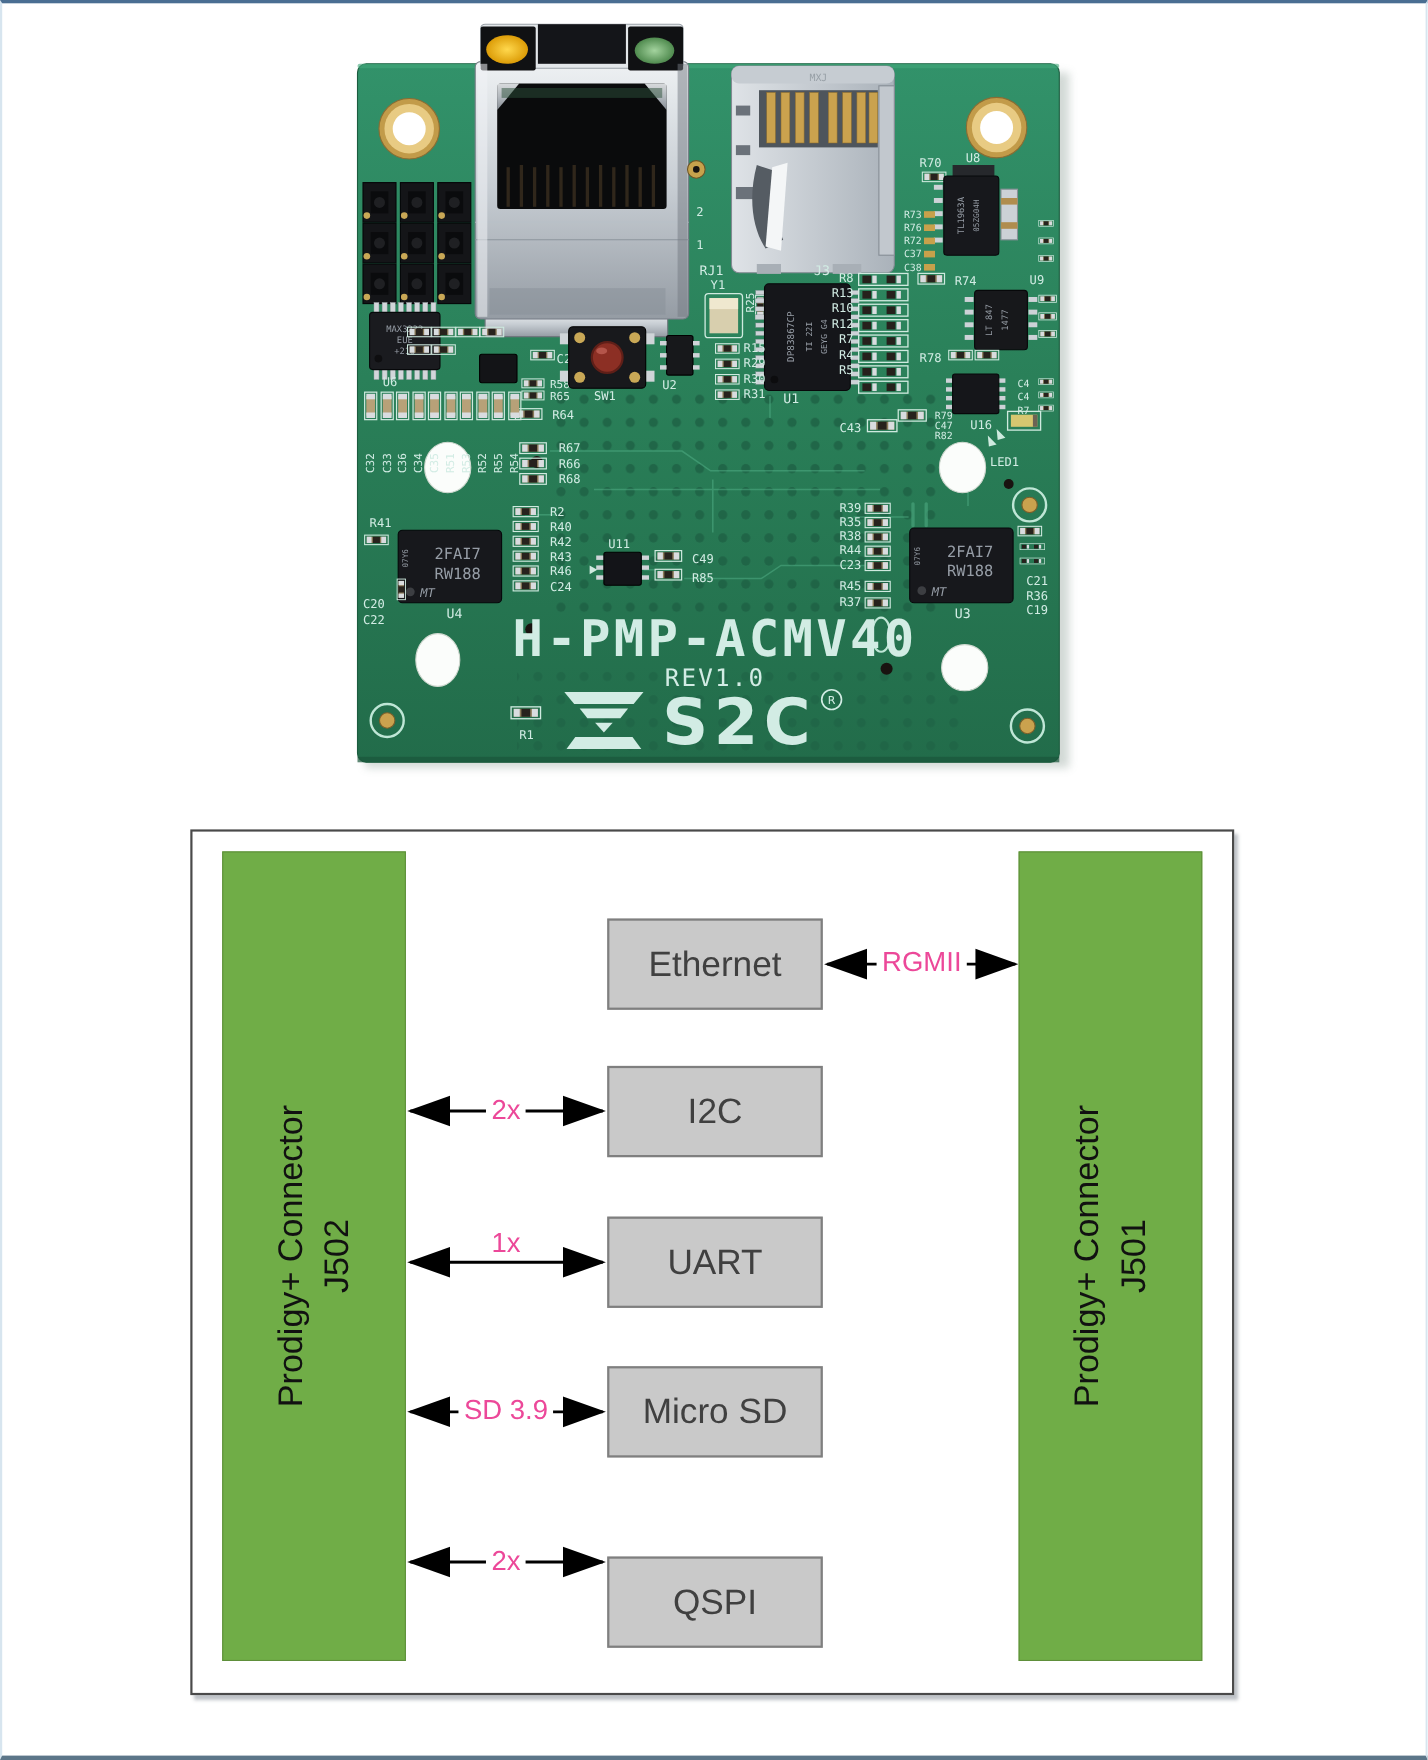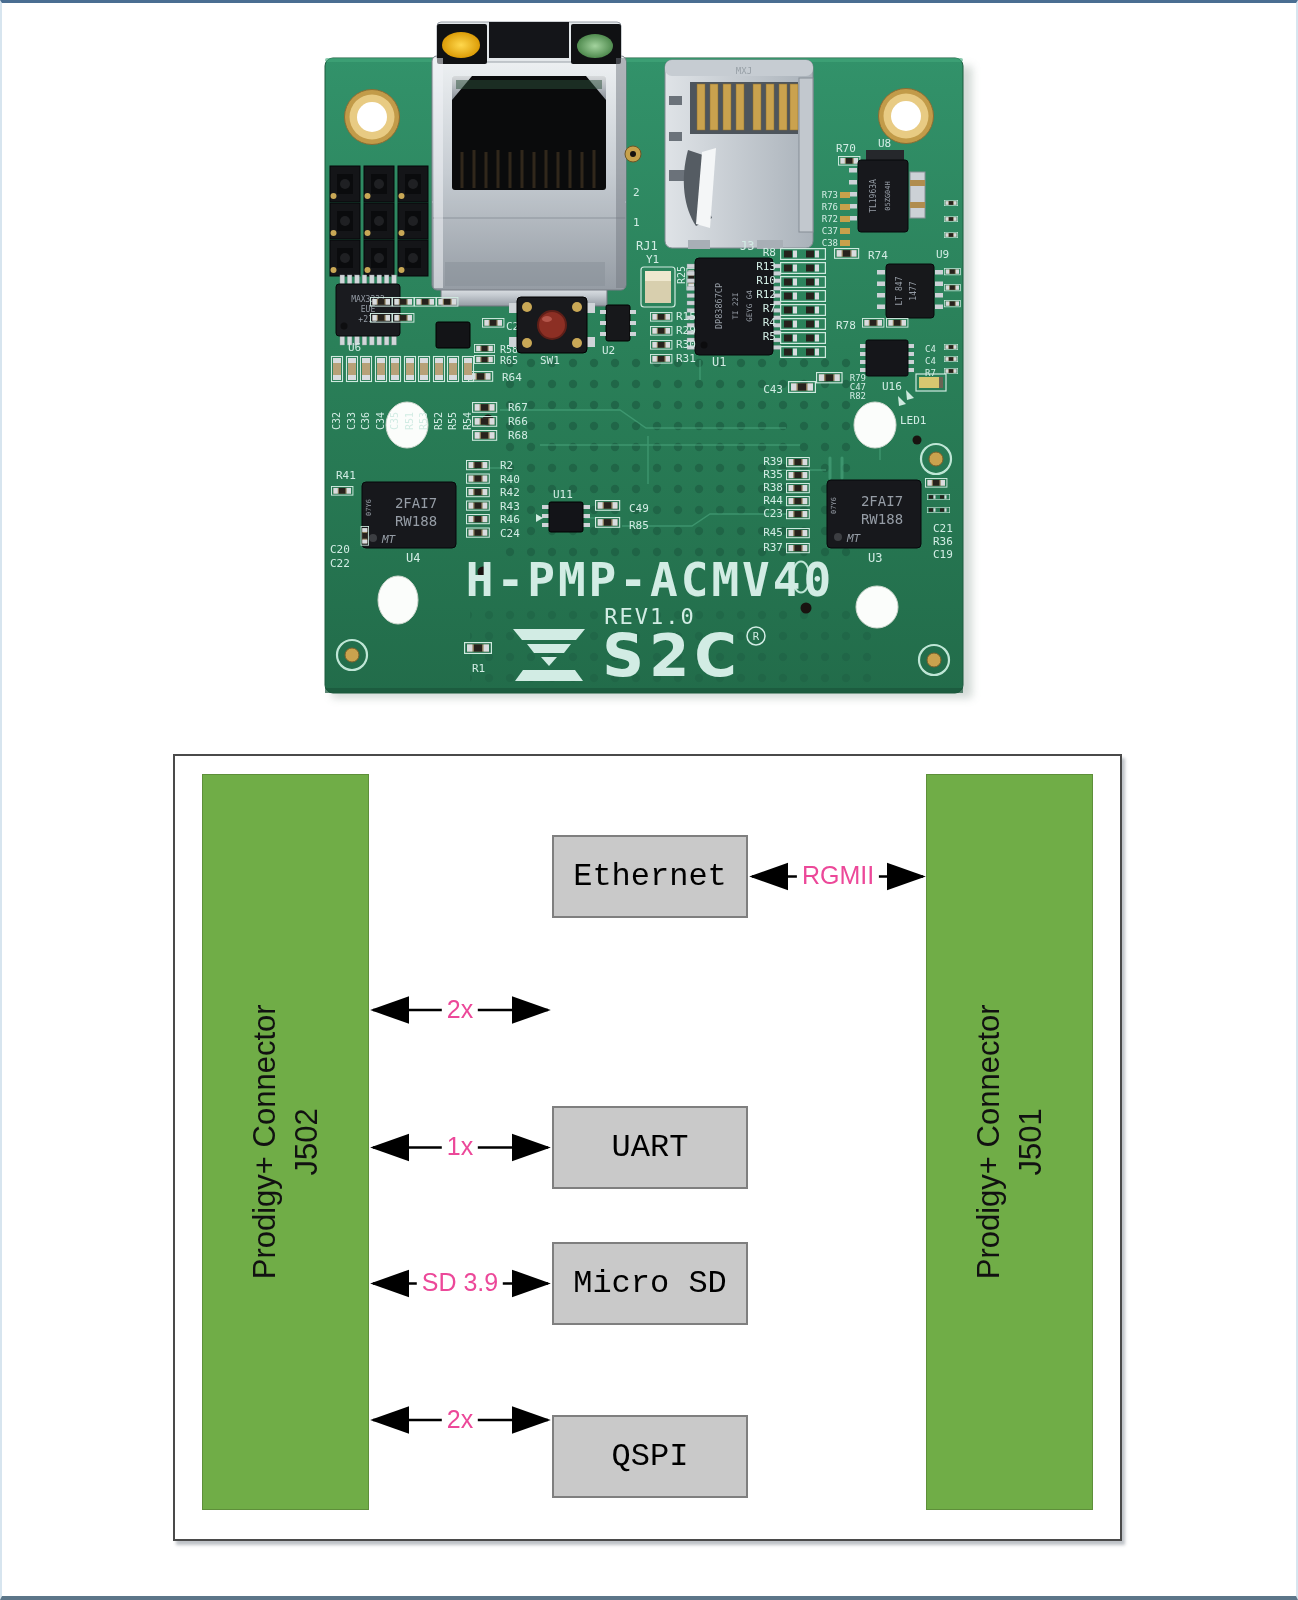--- a/index.html
+++ b/index.html
@@ -20,21 +20,21 @@
   
   #diagram{position:absolute;left:173px;top:754px;width:949px;height:787px;background:#fff;
            border:2px solid #4a4a4a;box-sizing:border-box;box-shadow:3px 4px 3px rgba(110,120,130,.45);}
   .connector{position:absolute;top:18px;width:167px;height:736px;background:#70ad47;
              border:1px solid #5e8f3a;box-sizing:border-box;display:flex;align-items:center;justify-content:center;}
   .connector.left{left:27px;} .connector.right{left:751px;}
   .conn-inner{transform:rotate(-90deg);display:flex;flex-direction:column;align-items:center;
               white-space:nowrap;line-height:1.35;font-size:31px;color:#111;}
   .block{position:absolute;left:377px;width:196px;height:83px;background:#c9c9c9;
          border:2px solid #7f7f7f;box-sizing:border-box;display:flex;align-items:center;
-         justify-content:center;font-size:32px;color:#000000;font-family:Liberation Mono, monospace;}
+         justify-content:center;font-size:32px;color:#404040;}
   #arrows{position:absolute;left:0;top:0;width:949px;height:787px;pointer-events:none;}
   .bus{position:absolute;transform:translateX(-50%);background:#fff;padding:0 5px;
        font-size:25px;color:#ec4899;white-space:nowrap;}
 </style>
 </head>
 <body>
 
 <div id="stage">
 <div id="frame"></div>
 
@@ -611,36 +611,37 @@
     </div>
   </div>
   <div class="connector right">
     <div class="conn-inner">
       <span>Prodigy+ Connector</span>
       <span>J501</span>
     </div>
   </div>
 
   <div class="block" style="top:79px">Ethernet</div>
+  <div class="block" style="top:213px">I2C</div>
   <div class="block" style="top:486px">Micro SD</div>
   <div class="block" style="top:350px">UART</div>
   <div class="block" style="top:659px">QSPI</div>
 
   <svg id="arrows">
     <defs>
       <marker id="ah" orient="auto-start-reverse" markerWidth="15" markerHeight="11" refX="13" refY="5" viewBox="0 0 14 10">
         <path d="M0,0 L14,5 L0,10 z" fill="#000"></path>
       </marker>
     </defs>
     <line x1="577" y1="120.5" x2="748" y2="120.5" stroke="#000" stroke-width="2.6" marker-start="url(#ah)" marker-end="url(#ah)"></line>
     <line x1="198" y1="254" x2="373" y2="254" stroke="#000" stroke-width="2.6" marker-start="url(#ah)" marker-end="url(#ah)"></line>
     <line x1="198" y1="391.5" x2="373" y2="391.5" stroke="#000" stroke-width="2.6" marker-start="url(#ah)" marker-end="url(#ah)"></line>
     <line x1="198" y1="527.5" x2="373" y2="527.5" stroke="#000" stroke-width="2.6" marker-start="url(#ah)" marker-end="url(#ah)"></line>
     <line x1="198" y1="664" x2="373" y2="664" stroke="#000" stroke-width="2.6" marker-start="url(#ah)" marker-end="url(#ah)"></line>
   </svg>
 
   <span class="bus" style="left:663px;top:105px">RGMII</span>
   <span class="bus" style="left:285px;top:239px">2x</span>
-  <span class="bus" style="left:285px;top:376px">1x</span>
+  <span class="bus" style="left:285px;top:360px">1x</span>
   <span class="bus" style="left:285px;top:512px">SD 3.9</span>
   <span class="bus" style="left:285px;top:649px">2x</span>
 </div>
 </div>
 
 </body></html>

